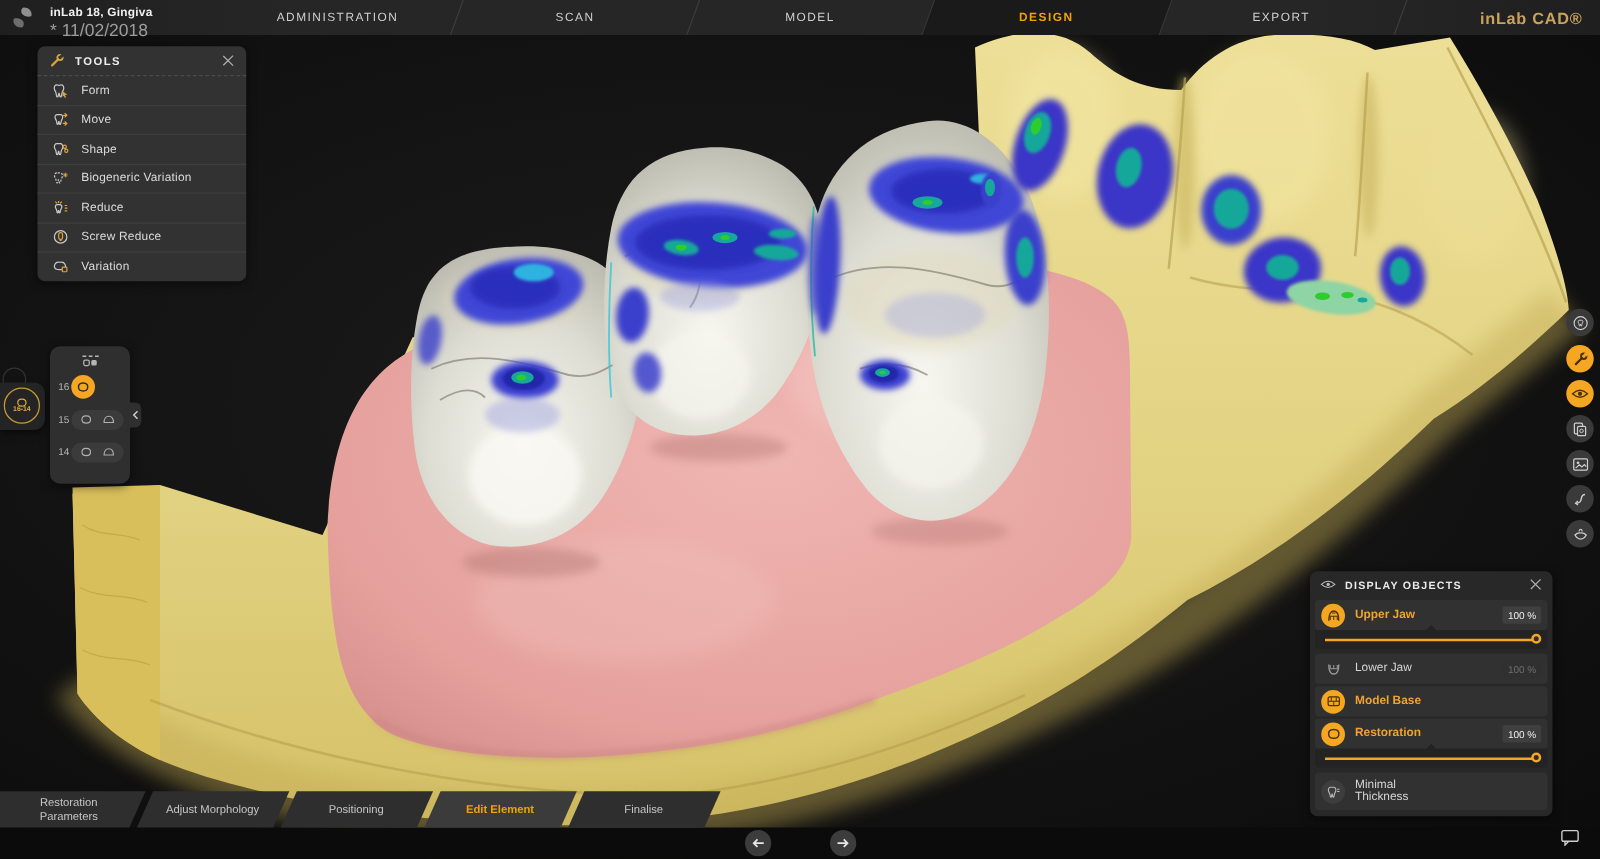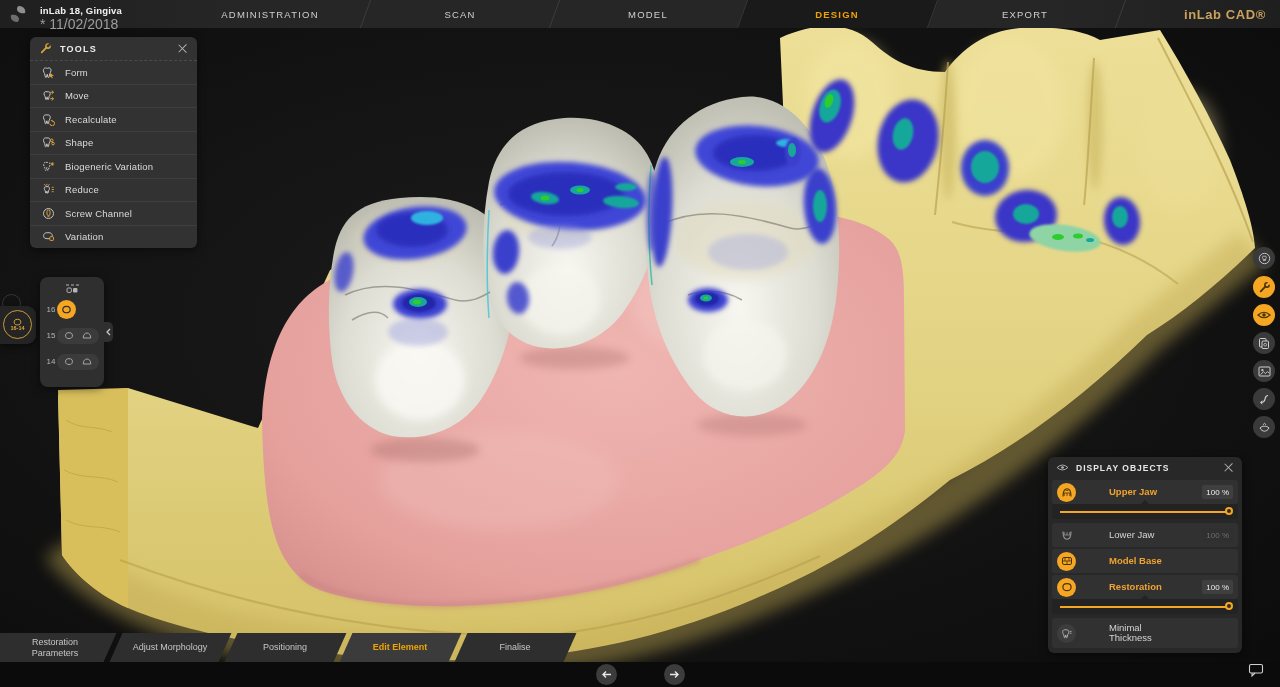--- a/index.html
+++ b/index.html
@@ -38,21 +38,21 @@
   .badge-cir{position:absolute;left:3px;top:4px;width:27px;height:27px;border:1.5px solid #c89a36;border-radius:50%;display:flex;flex-direction:column;align-items:center;justify-content:center;cursor:pointer;}
   .badge-txt{font-size:5.5px;font-weight:bold;color:#e2a93e;margin-top:-1px;}
   .ghost-ring{position:absolute;left:2px;top:294px;width:17px;height:17px;border:1px solid #4e4e4e;border-radius:50%;opacity:.55;z-index:48;}
   
   .rbtn{position:absolute;left:1253px;width:22px;height:22px;border-radius:50%;background:#3a3a3a;display:flex;align-items:center;justify-content:center;cursor:pointer;z-index:50;}
   .rbtn.on{background:#f5a623;}
   
   .dop{left:1048px;top:457px;width:194px;background:#282828;padding-bottom:5px;}
   .dop-header{height:21px;display:flex;align-items:center;padding:0 8px;}
   .dop-title{font-size:8.5px;font-weight:bold;letter-spacing:1px;color:#e8e8e8;margin-left:7px;flex:1;}
-  .do-row{margin:2px 4px 0;background:#313131;border-radius:3px;height:24px;display:flex;align-items:center;padding:0 5px;cursor:pointer;gap:25px;}
+  .do-row{margin:2px 4px 0;background:#313131;border-radius:3px;height:24px;display:flex;align-items:center;padding:0 5px;cursor:pointer;}
   .do-cir{width:19px;height:19px;border-radius:50%;background:#f5a623;display:flex;align-items:center;justify-content:center;flex:none;}
   .do-cir.off{background:transparent;} .do-cir.gray{background:#3d3d3d;}
   .do-lbl{font-size:9.5px;margin-left:8px;color:#d5d5d5;line-height:10px;}
   .do-lbl.on{color:#f0a330;font-weight:bold;}
   .do-val{margin-left:auto;background:#3f3f3f;border-radius:2px;font-size:8px;color:#ededed;padding:2.5px 4px;}
   .do-val.dis{background:#303030;color:#6e6e6e;}
   .do-slider{margin:0 4px;height:15px;background:#232323;border-radius:0 0 3px 3px;position:relative;cursor:pointer;}
   .do-slider::before{content:"";position:absolute;left:50%;top:-4px;margin-left:-4px;border-left:4px solid transparent;border-right:4px solid transparent;border-bottom:4px solid #232323;}
   .do-track{position:absolute;left:8px;right:9px;top:7px;height:1.6px;background:#f5a623;}
   .do-knob{position:absolute;right:5px;top:3px;width:8px;height:8px;border-radius:50%;background:#2c2c2c;border:2.5px solid #f5a623;box-sizing:border-box;cursor:pointer;}
@@ -270,30 +270,20 @@
           <path d="M9,1.5 L10.6,3 L9,4.5 M10.6,3 L7.6,3" stroke="#e0a23c" stroke-width="0.9" fill="none"></path>
           <path d="M9,7.5 L10.6,9 L9,10.5 M10.6,9 L7.6,9" stroke="#e0a23c" stroke-width="0.9" fill="none"></path>
         </svg>
       </span>
     <span class="tool-lbl">Move</span>
   </div>
   <div class="tool-row">
     <span class="tool-ic">
         <svg width="13" height="13" viewBox="0 0 12 12">
           <path d="M3.2,1.8 C1.9,1.8 1.3,3 1.4,4.3 C1.5,5.4 2,6 2.4,6.7 L3,9.6 C3.1,10.1 3.8,10.1 3.9,9.6 L4.5,7.2 L5.1,9.6 C5.2,10.1 5.9,10.1 6,9.6 L6.6,6.7 C7,6 7.5,5.4 7.6,4.3 C7.7,3 7.1,1.8 5.8,1.8 Z" fill="none" stroke="#c9c9c9" stroke-width="0.9"></path>
-          <path d="M7.2,9.8 A2.2,2.2 0 1 0 9.4,7.4" fill="none" stroke="#e0a23c" stroke-width="0.9"></path>
-          <path d="M9.8,6.2 L9.5,8 L8,7" fill="#e0a23c"></path>
-        </svg>
-      </span>
-    <span class="tool-lbl">Recalculate</span>
-  </div>
-  <div class="tool-row">
-    <span class="tool-ic">
-        <svg width="13" height="13" viewBox="0 0 12 12">
-          <path d="M3.2,1.8 C1.9,1.8 1.3,3 1.4,4.3 C1.5,5.4 2,6 2.4,6.7 L3,9.6 C3.1,10.1 3.8,10.1 3.9,9.6 L4.5,7.2 L5.1,9.6 C5.2,10.1 5.9,10.1 6,9.6 L6.6,6.7 C7,6 7.5,5.4 7.6,4.3 C7.7,3 7.1,1.8 5.8,1.8 Z" fill="none" stroke="#c9c9c9" stroke-width="0.9"></path>
           <circle cx="9" cy="4" r="1.2" fill="none" stroke="#e0a23c" stroke-width="0.9"></circle>
           <circle cx="10.2" cy="7" r="1.2" fill="none" stroke="#e0a23c" stroke-width="0.9"></circle>
           <path d="M9.3,5.1 L10,6" stroke="#e0a23c" stroke-width="0.8"></path>
         </svg>
       </span>
     <span class="tool-lbl">Shape</span>
   </div>
   <div class="tool-row">
     <span class="tool-ic">
         <svg width="13" height="13" viewBox="0 0 12 12">
@@ -314,21 +304,21 @@
     <span class="tool-lbl">Reduce</span>
   </div>
   <div class="tool-row">
     <span class="tool-ic">
         <svg width="13" height="13" viewBox="0 0 12 12">
           <circle cx="6" cy="6" r="4.6" fill="none" stroke="#c9c9c9" stroke-width="0.9"></circle>
           <rect x="4.6" y="2.8" width="2.8" height="5" rx="1.2" fill="none" stroke="#e0a23c" stroke-width="0.9"></rect>
           <path d="M5.2,8.6 L6.8,8.6" stroke="#e0a23c" stroke-width="0.9"></path>
         </svg>
       </span>
-    <span class="tool-lbl">Screw Channel</span>
+    <span class="tool-lbl">Screw Reduce</span>
   </div>
   <div class="tool-row">
     <span class="tool-ic">
         <svg width="13" height="13" viewBox="0 0 12 12">
           <path d="M2.5,7.5 C1.5,6.8 1.2,5.2 1.8,4 C2.5,2.7 4,2.2 5.5,2.6 C7,2.2 8.5,2.7 9.2,4 C9.8,5.2 9.5,6.8 8.5,7.5 C7.5,8.2 3.5,8.2 2.5,7.5 Z" fill="none" stroke="#c9c9c9" stroke-width="0.9"></path>
           <rect x="7.2" y="6.2" width="3.4" height="3.4" rx="0.6" fill="#323232" stroke="#e0a23c" stroke-width="0.9"></rect>
         </svg>
       </span>
     <span class="tool-lbl">Variation</span>
   </div>

